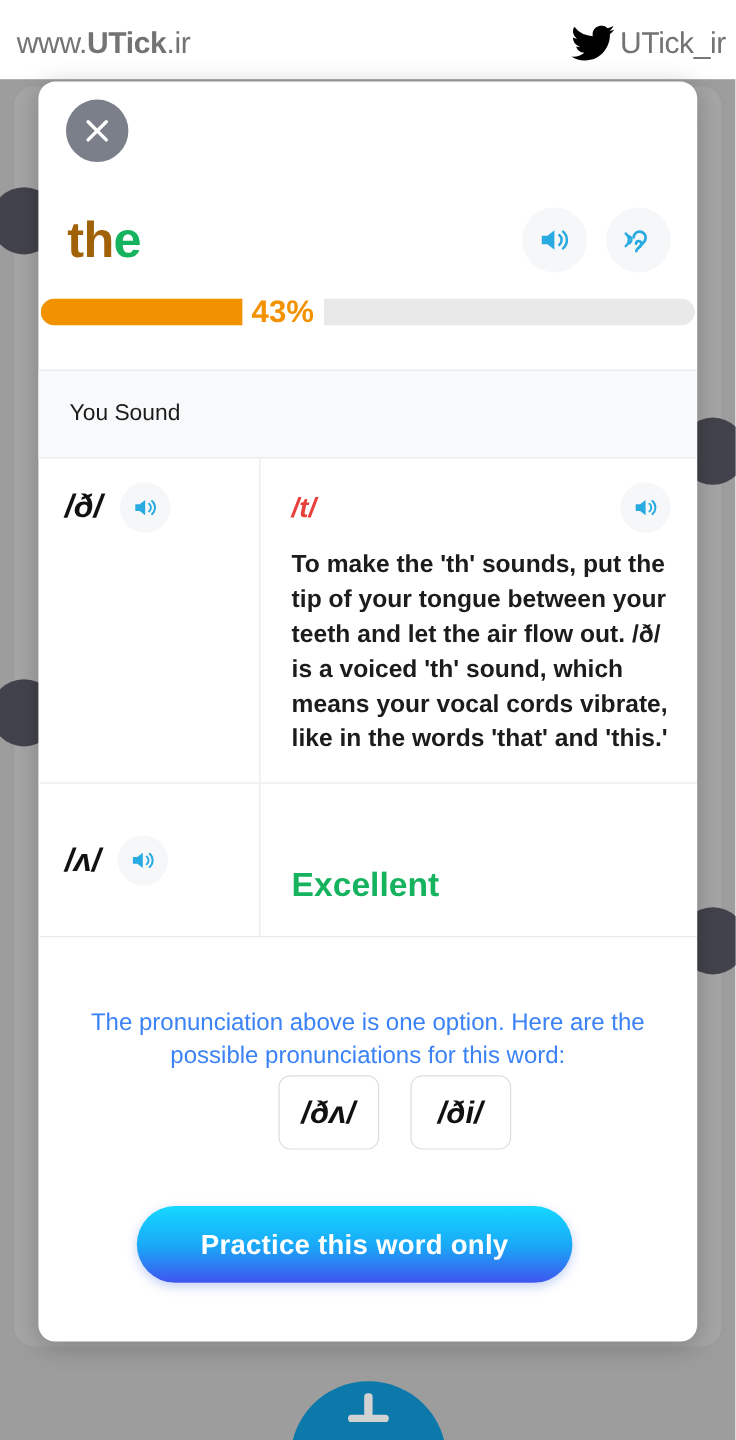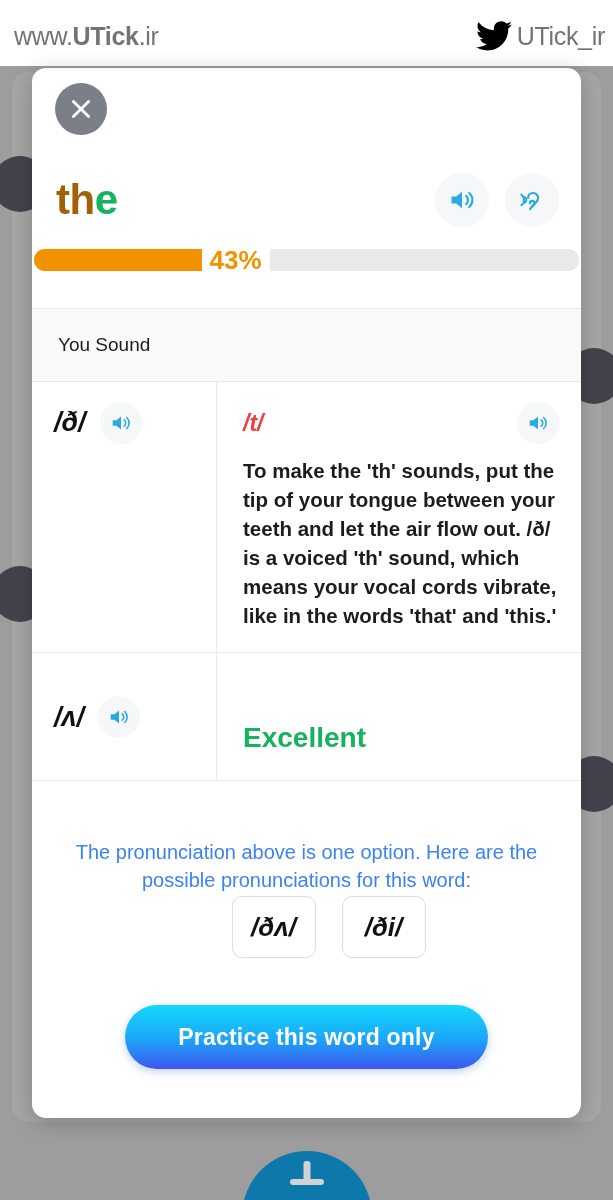--- a/index.html
+++ b/index.html
@@ -151,21 +151,21 @@
     min-width: 84px; height: 62px; padding: 0 16px;
     border: 1px solid #dddddd; border-radius: 10px;
     background: #ffffff;
     display: flex; align-items: center; justify-content: center;
     font-size: 26px; font-weight: 700; font-style: italic; color: #111;
     cursor: pointer;
   }
 
   
   .cta {
-    position: absolute; left: 93px; top: 937px; width: 363px; height: 64px;
+    position: absolute; left: 82px; top: 937px; width: 363px; height: 64px;
     border: none; border-radius: 32px;
     background: linear-gradient(180deg, #15d8ff 0%, #1aa8f7 52%, #3f55ef 100%);
     color: #ffffff; font-family: "Liberation Sans", sans-serif;
     font-size: 23px; font-weight: 700; letter-spacing: .2px;
     cursor: pointer;
     box-shadow: 0 3px 9px rgba(40,90,220,.28);
   }
 </style>
 </head>
 <body>

